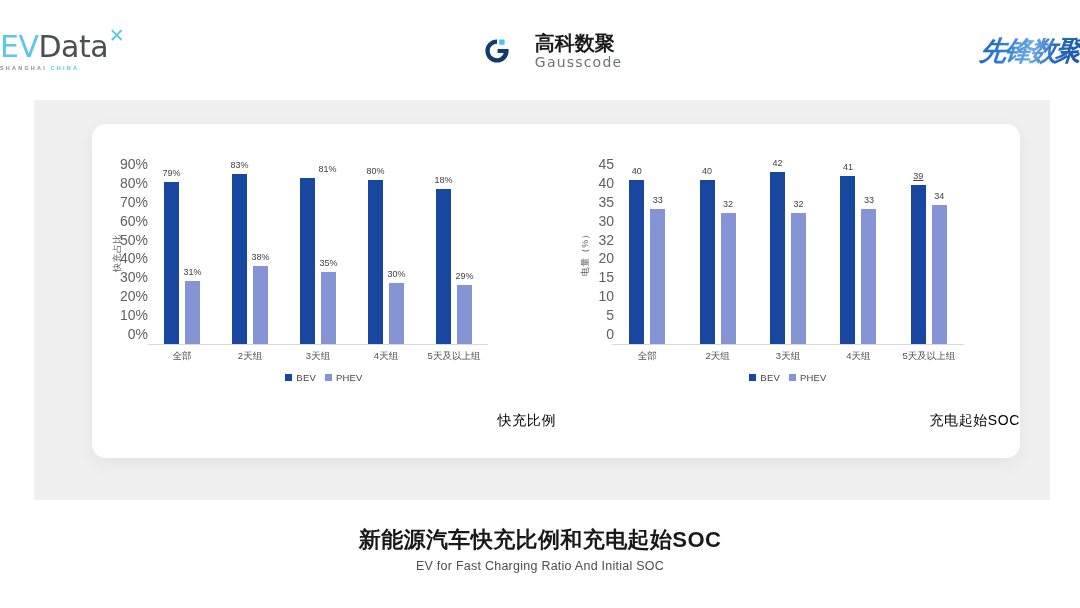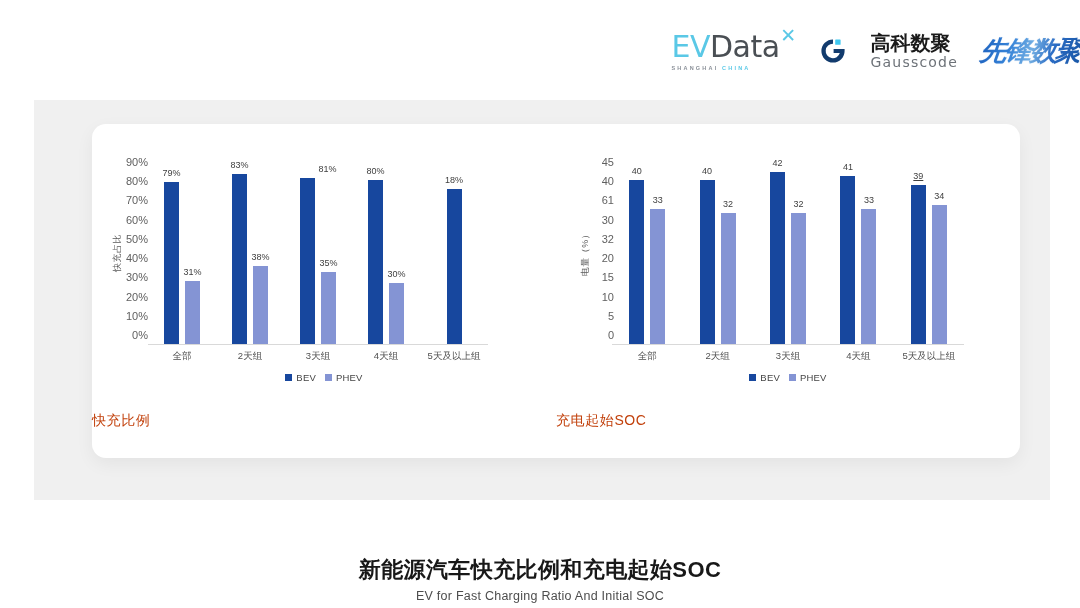--- a/index.html
+++ b/index.html
@@ -17,21 +17,21 @@
 
   
   .logo-bar {
     position: absolute;
     top: 22px;
     left: 0;
     width: 1080px;
     height: 58px;
     display: flex;
     align-items: center;
-    justify-content: flex-end;
+    justify-content: space-between;
     gap: 22px;
   }
 
   
   .logo-evdata {
     display: flex;
     flex-direction: column;
     align-items: flex-start;
     position: relative;
     padding-right: 16px;
@@ -171,21 +171,21 @@
     position: absolute;
     top: 36px;
     width: 34px;
     height: 184px;
     display: flex;
     flex-direction: column;
     justify-content: space-between;
     align-items: flex-end;
   }
   .y-tick {
-    font-size: 11px;
+    font-size: 14px;
     color: #606060;
     line-height: 1;
     transform: translateY(-3px);
     font-family: "Liberation Sans", sans-serif;
     text-align: center;
   }
 
   .bars-canvas {
     position: absolute;
     top: 36px;
@@ -263,31 +263,31 @@
   .legend-text {
     font-size: 9.5px;
     color: #454545;
     letter-spacing: 0.2px;
   }
 
   .chart-caption {
     position: absolute;
     top: 288px;
     width: 100%;
-    text-align: left;
+    text-align: right;
     font-size: 14px;
-    color: #c2410c;
+    color: #000000;
     letter-spacing: 0.6px;
   }
 
   
   .footer {
     position: absolute;
     left: 0;
-    top: 556px;
+    top: 526px;
     width: 1080px;
     text-align: center;
   }
   .footer-title {
     font-size: 22px;
     font-weight: 700;
     color: #181818;
     letter-spacing: 0.4px;
     line-height: 1.25;
   }
@@ -390,20 +390,24 @@
             <div class="bar-wrap">
               <div class="bar phev" style="height: 61px;"></div>
               <div class="bar-label" style="bottom: 65px;">30%</div>
             </div>
           </div>
           <div class="group">
             <div class="bar-wrap">
               <div class="bar bev" style="height: 155px;"></div>
               <div class="bar-label" style="bottom: 159px;">18%</div>
             </div>
+            <div class="bar-wrap">
+              <div class="bar phev" style="height: 59px;"></div>
+              <div class="bar-label" style="bottom: 63px;">29%</div>
+            </div>
           </div>
         </div>
       <div class="x-labels" id="xlabels-left" style="left: 56px; width: 340px;">
           <div class="x-label">全部</div>
           <div class="x-label">2天组</div>
           <div class="x-label">3天组</div>
           <div class="x-label">4天组</div>
           <div class="x-label">5天及以上组</div>
         </div>
     </div>
@@ -419,21 +423,21 @@
     </div>
     <div class="chart-caption">快充比例</div>
   </div>
 
   <div class="chart-block">
     <div class="plot-area">
       <div class="axis-title">电量（%）</div>
       <div class="y-ticks" id="yticks-right" style="left: 24px;">
           <div class="y-tick">45</div>
           <div class="y-tick">40</div>
-          <div class="y-tick">61</div>
+          <div class="y-tick">35</div>
           <div class="y-tick">30</div>
           <div class="y-tick">32</div>
           <div class="y-tick">20</div>
           <div class="y-tick">15</div>
           <div class="y-tick">10</div>
           <div class="y-tick">5</div>
           <div class="y-tick">0</div>
         </div>
       <div class="bars-canvas" id="bars-right" style="left: 56px; width: 352px;">
           <div class="group">

